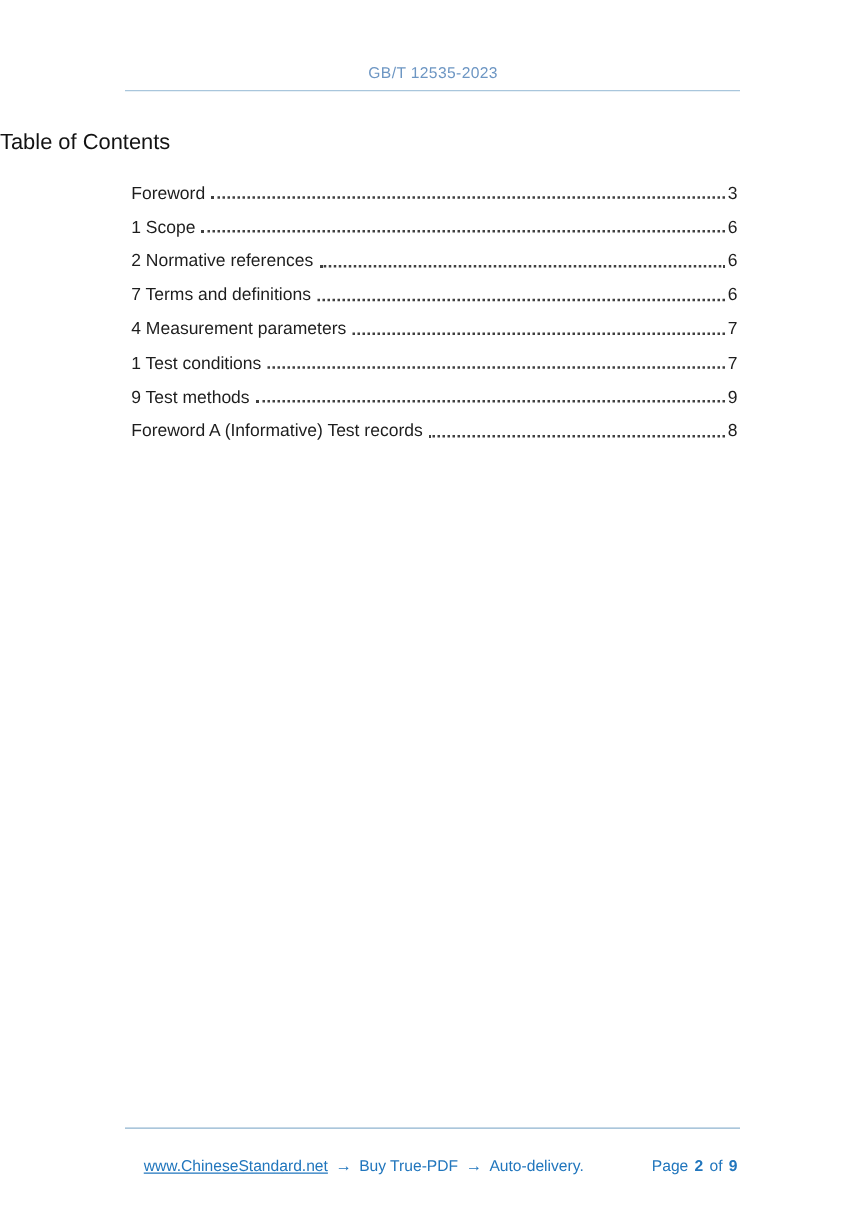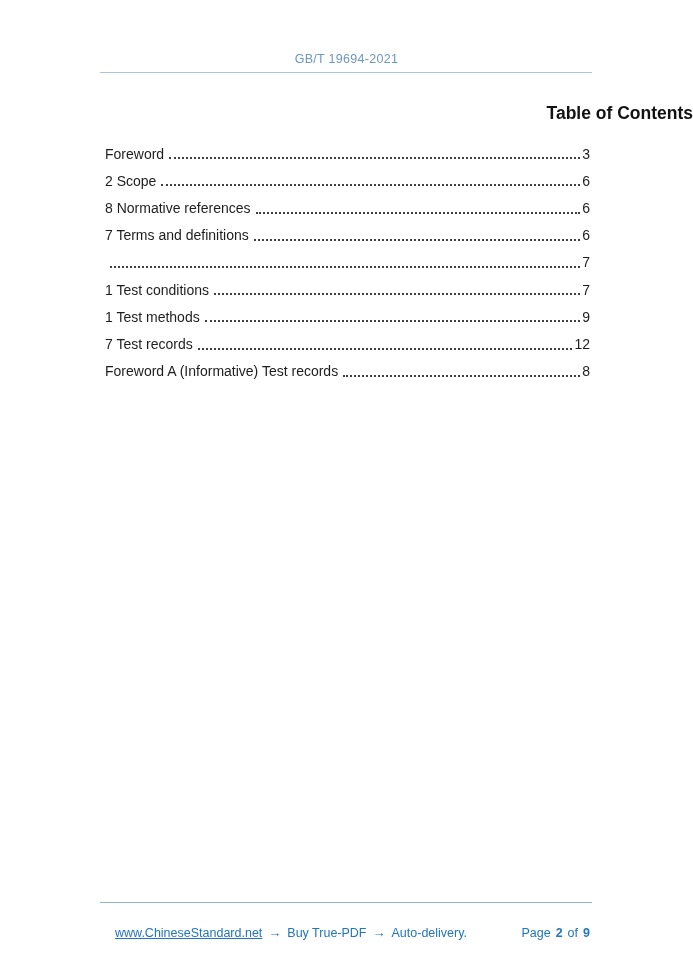--- a/index.html
+++ b/index.html
@@ -33,23 +33,23 @@
     right: 101px;
     border-top: 1px solid #a9c6dc;
   }
 
   
   .page-title {
     position: absolute;
     top: 103px;
     left: 0;
     width: 100%;
-    text-align: right;
+    text-align: left;
     font-size: 17.5px;
-    font-weight: bold;
+    font-weight: normal;
     color: #121212;
   }
 
   
   .toc {
     position: absolute;
     top: 136px;
     left: 105px;
     right: 103px;
   }
@@ -94,65 +94,61 @@
   .arrow { font-size: 13px; }
   .footer-right { display: flex; gap: 5px; align-items: baseline; margin-top: 20px; }
   .pg-bold { font-weight: bold; }
 </style>
 </head>
 <body>
 
 <div class="page">
 
   <div class="header">
-    <span class="doc-number">GB/T 19694-2021</span>
+    <span class="doc-number">GB/T 12535-2023</span>
   </div>
   <div class="header-rule"></div>
 
   <div class="page-title">Table of Contents</div>
 
   <div class="toc">
     <div class="toc-row">
       <span class="toc-label">Foreword</span>
       <span class="toc-leader"></span>
       <span class="toc-page">3</span>
     </div>
     <div class="toc-row">
-      <span class="toc-label">2 Scope</span>
+      <span class="toc-label">1 Scope</span>
       <span class="toc-leader"></span>
       <span class="toc-page">6</span>
     </div>
     <div class="toc-row">
-      <span class="toc-label">8 Normative references</span>
+      <span class="toc-label">2 Normative references</span>
       <span class="toc-leader"></span>
       <span class="toc-page">6</span>
     </div>
     <div class="toc-row">
       <span class="toc-label">7 Terms and definitions</span>
       <span class="toc-leader"></span>
       <span class="toc-page">6</span>
     </div>
     <div class="toc-row">
+      <span class="toc-label">4 Measurement parameters</span>
       <span class="toc-leader"></span>
       <span class="toc-page">7</span>
     </div>
     <div class="toc-row">
       <span class="toc-label">1 Test conditions</span>
       <span class="toc-leader"></span>
       <span class="toc-page">7</span>
     </div>
     <div class="toc-row">
-      <span class="toc-label">1 Test methods</span>
+      <span class="toc-label">9 Test methods</span>
       <span class="toc-leader"></span>
       <span class="toc-page">9</span>
-    </div>
-    <div class="toc-row">
-      <span class="toc-label">7 Test records</span>
-      <span class="toc-leader"></span>
-      <span class="toc-page">12</span>
     </div>
     <div class="toc-row">
       <span class="toc-label">Foreword A (Informative) Test records</span>
       <span class="toc-leader"></span>
       <span class="toc-page">8</span>
     </div>
   </div>
 
   <div class="footer-rule"></div>
   <div class="footer">

